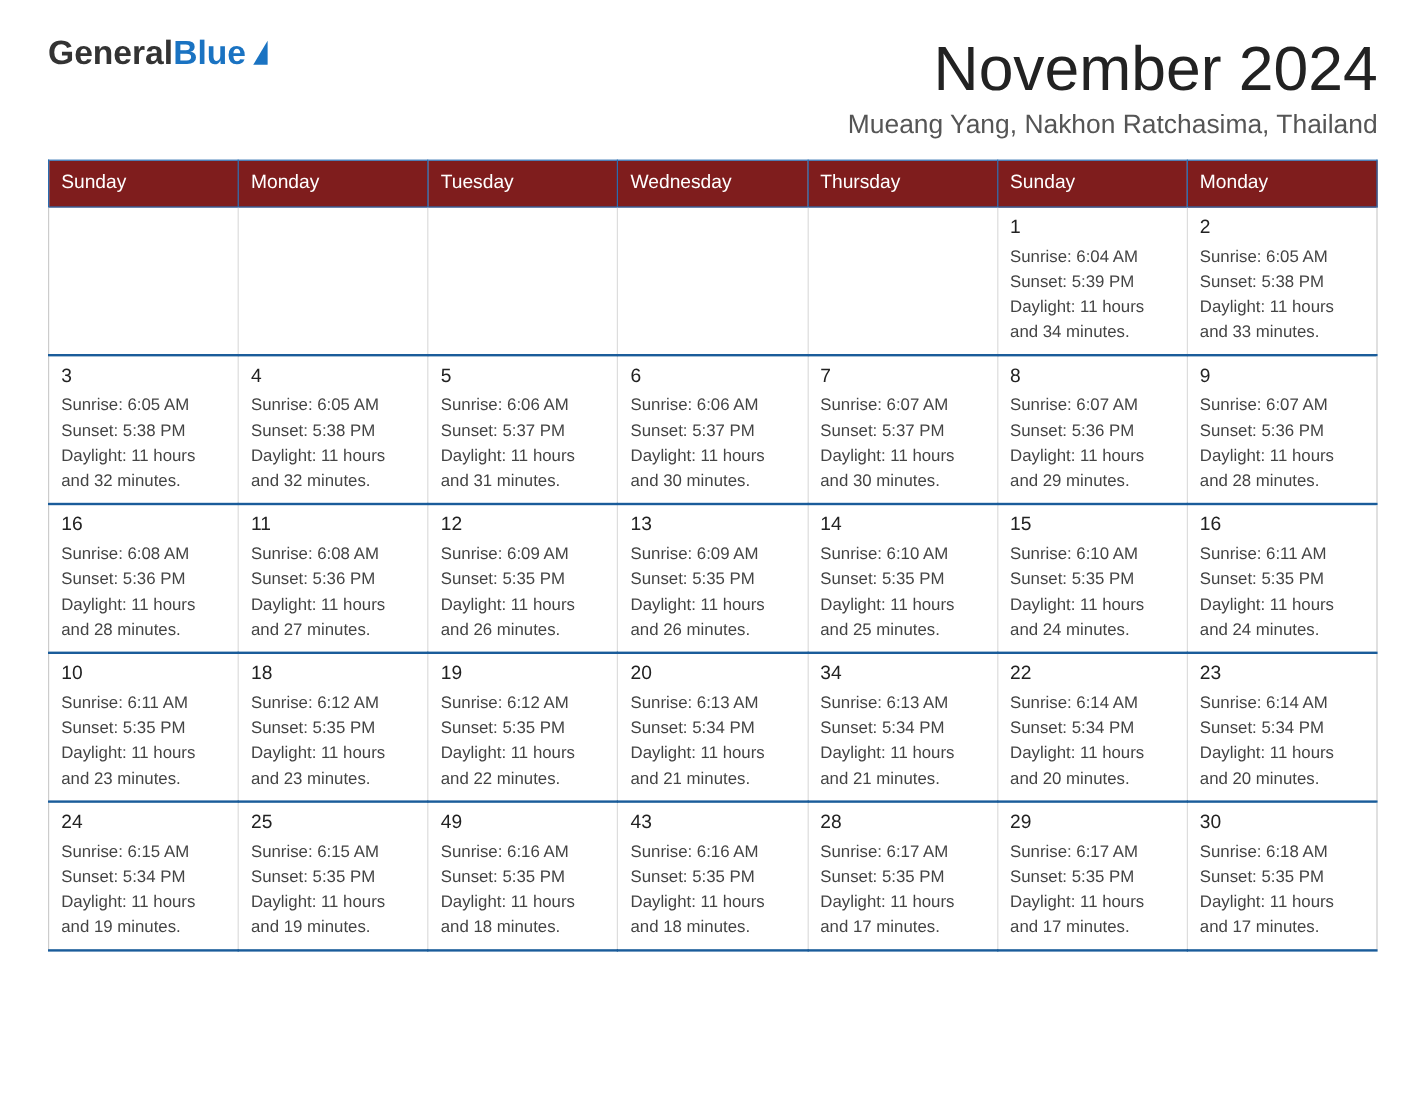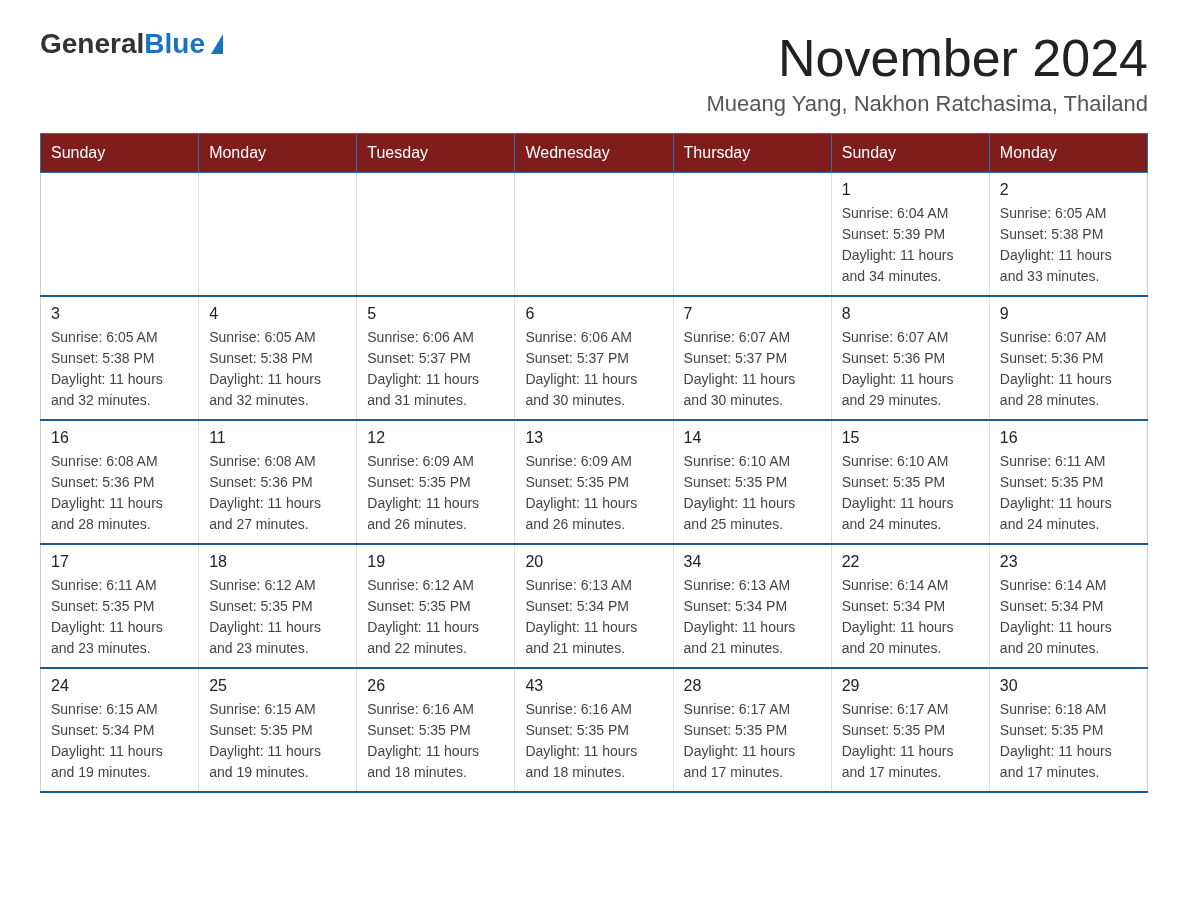--- a/index.html
+++ b/index.html
@@ -211,21 +211,21 @@
           <span class="day-number">15</span>
           <div class="day-info">Sunrise: 6:10 AM<br>Sunset: 5:35 PM<br>Daylight: 11 hours and 24 minutes.</div>
         </td>
         <td>
           <span class="day-number">16</span>
           <div class="day-info">Sunrise: 6:11 AM<br>Sunset: 5:35 PM<br>Daylight: 11 hours and 24 minutes.</div>
         </td>
       </tr>
       <tr>
         <td>
-          <span class="day-number">17</span>
+          <span class="day-number">10</span>
           <div class="day-info">Sunrise: 6:11 AM<br>Sunset: 5:35 PM<br>Daylight: 11 hours and 23 minutes.</div>
         </td>
         <td>
           <span class="day-number">18</span>
           <div class="day-info">Sunrise: 6:12 AM<br>Sunset: 5:35 PM<br>Daylight: 11 hours and 23 minutes.</div>
         </td>
         <td>
           <span class="day-number">19</span>
           <div class="day-info">Sunrise: 6:12 AM<br>Sunset: 5:35 PM<br>Daylight: 11 hours and 22 minutes.</div>
         </td>
@@ -249,21 +249,21 @@
       <tr>
         <td>
           <span class="day-number">24</span>
           <div class="day-info">Sunrise: 6:15 AM<br>Sunset: 5:34 PM<br>Daylight: 11 hours and 19 minutes.</div>
         </td>
         <td>
           <span class="day-number">25</span>
           <div class="day-info">Sunrise: 6:15 AM<br>Sunset: 5:35 PM<br>Daylight: 11 hours and 19 minutes.</div>
         </td>
         <td>
-          <span class="day-number">26</span>
+          <span class="day-number">49</span>
           <div class="day-info">Sunrise: 6:16 AM<br>Sunset: 5:35 PM<br>Daylight: 11 hours and 18 minutes.</div>
         </td>
         <td>
           <span class="day-number">43</span>
           <div class="day-info">Sunrise: 6:16 AM<br>Sunset: 5:35 PM<br>Daylight: 11 hours and 18 minutes.</div>
         </td>
         <td>
           <span class="day-number">28</span>
           <div class="day-info">Sunrise: 6:17 AM<br>Sunset: 5:35 PM<br>Daylight: 11 hours and 17 minutes.</div>
         </td>

